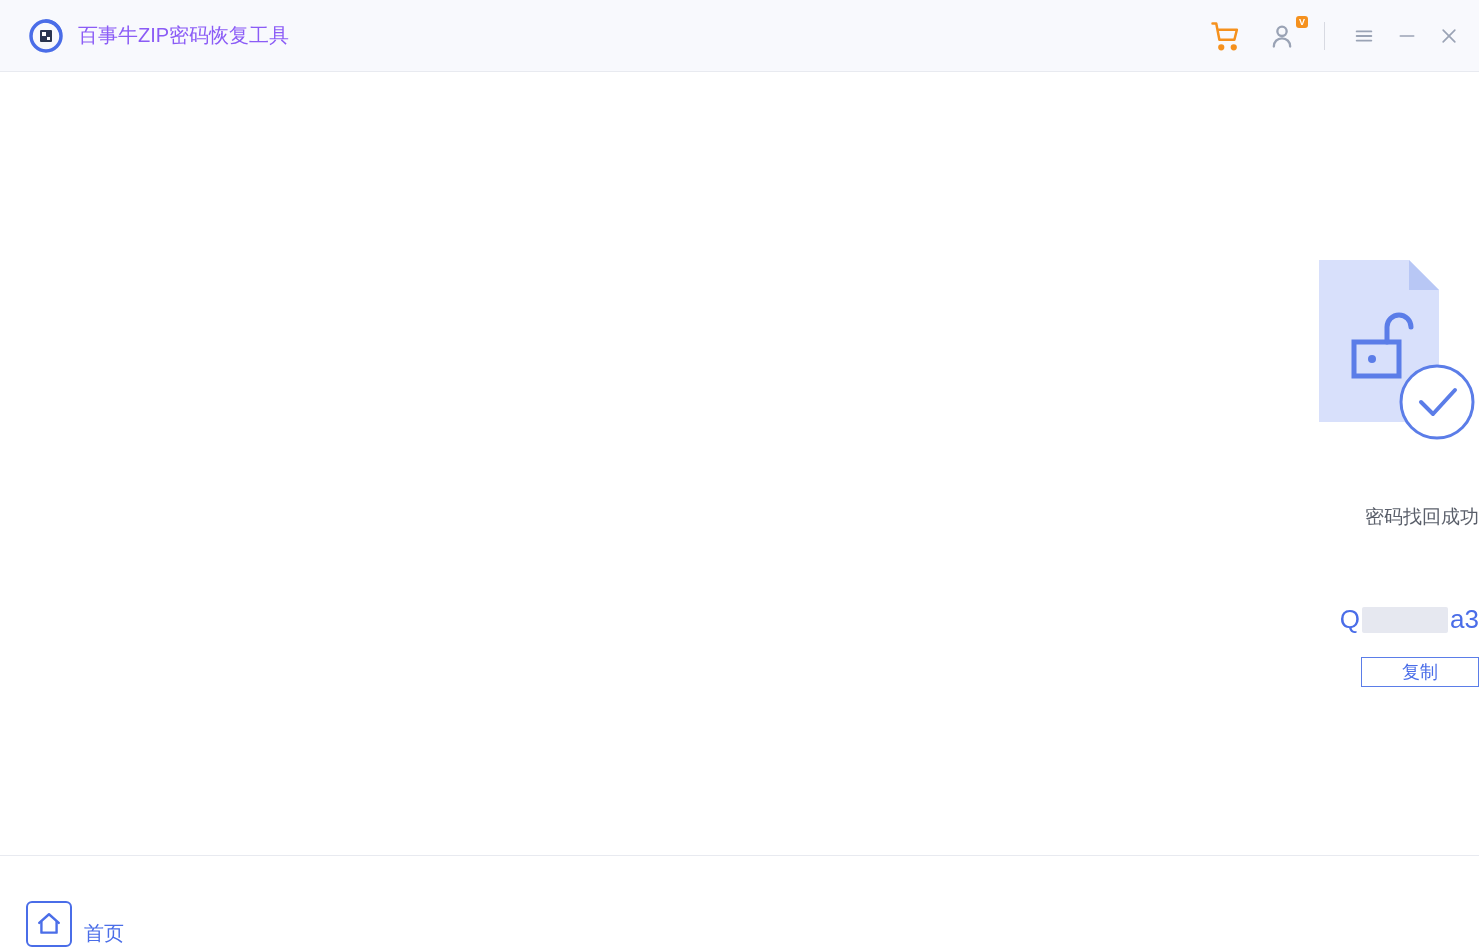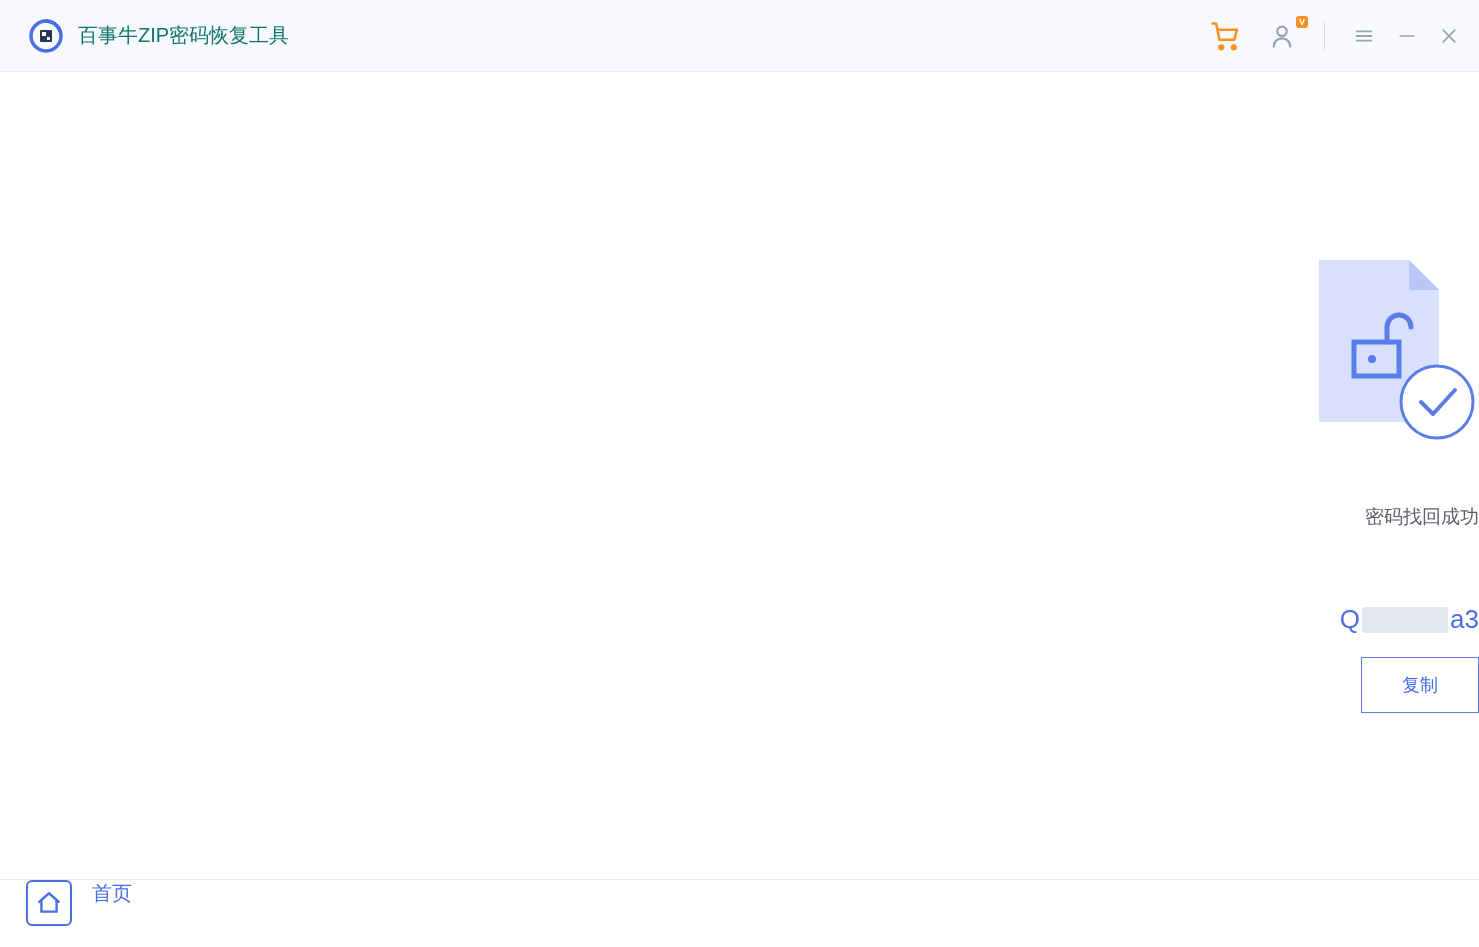--- a/index.html
+++ b/index.html
@@ -28,21 +28,21 @@
       display: flex;
       align-items: center;
       gap: 14px;
     }
     .app-logo {
       width: 36px;
       height: 36px;
     }
     .app-title {
       font-size: 20px;
-      color: #0f766e;
+      color: #8b5cf6;
       font-weight: 500;
     }
     .titlebar-right {
       display: flex;
       align-items: center;
       gap: 28px;
     }
     .icon-btn {
       display: flex;
       align-items: center;
@@ -91,42 +91,42 @@
     .password-mask {
       display: inline-block;
       width: 86px;
       height: 26px;
       background: #e6e8f0;
       border-radius: 2px;
       margin: 0 2px;
     }
     .copy-btn {
       width: 118px;
-      height: 56px;
+      height: 30px;
       border: 1.5px solid #5b7de8;
       background: #ffffff;
       color: #4a6de8;
       font-size: 18px;
       cursor: pointer;
       display: flex;
       align-items: center;
       justify-content: center;
       font-family: inherit;
     }
     .footer {
       position: absolute;
       bottom: 0;
       left: 0;
       right: 0;
-      height: 68px;
+      height: 92px;
       border-top: 1px solid #e8eaf0;
       display: flex;
-      align-items: flex-start;
+      align-items: flex-end;
       padding-left: 26px;
-      gap: 20px;
+      gap: 12px;
     }
     .home-icon-box {
       width: 46px;
       height: 46px;
       border: 2.5px solid #4a6de8;
       border-radius: 6px;
       display: flex;
       align-items: center;
       justify-content: center;
       cursor: pointer;

